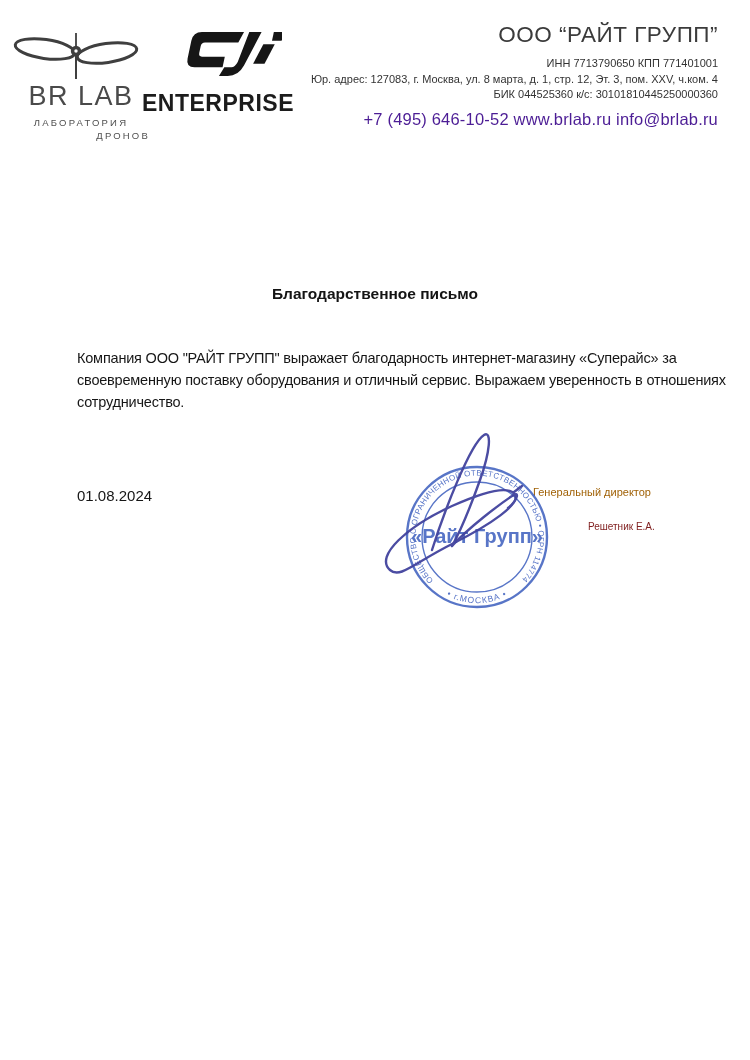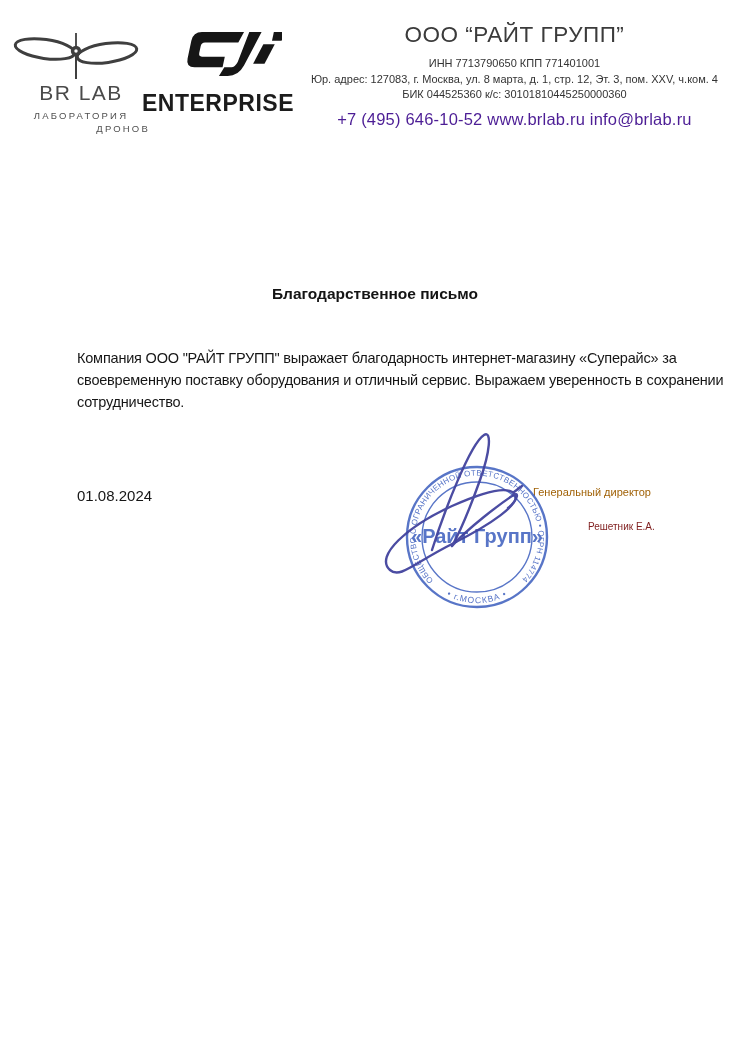--- a/index.html
+++ b/index.html
@@ -9,35 +9,35 @@
     position:relative;
     font-family:"Liberation Sans",sans-serif;
     color:#1a1a1a;
     overflow:hidden;
   }
   
   .brlab-block{
     position:absolute;left:12px;top:28px;width:138px;text-align:center;
   }
   .brlab-name{
-    font-size:21px;letter-spacing:1.5px;color:#4a4a4a;margin-top:-3px;
+    font-size:27px;letter-spacing:1.5px;color:#4a4a4a;margin-top:-3px;
     font-weight:400;white-space:nowrap;
   }
   .brlab-sub{
     font-size:9.5px;letter-spacing:2.2px;color:#4f4f4f;margin-top:5px;white-space:nowrap;
   }
   .brlab-sub2{margin-top:2px;text-align:right;}
   .dji-block{
     position:absolute;left:142px;top:26px;width:165px;text-align:left;
   }
   .dji-enterprise{
     font-size:23px;font-weight:700;letter-spacing:0.5px;color:#1c1c1c;margin-top:8px;white-space:nowrap;
   }
   .header-info{
-    position:absolute;top:22px;right:32px;text-align:center;
+    position:absolute;top:22px;right:32px;text-align:right;
   }
   .company-name{
     font-size:22.5px;color:#3b3b3b;letter-spacing:0.5px;white-space:nowrap;margin-bottom:8px;
   }
   .info-line{
     font-size:11px;color:#333;line-height:15.5px;white-space:nowrap;
   }
   .contact-line{
     font-size:16.5px;color:#4c1d95;margin-top:7px;white-space:nowrap;letter-spacing:0.2px;
   }
@@ -102,21 +102,21 @@
   <div class="info-line">ИНН 7713790650  КПП 771401001</div>
   <div class="info-line">Юр. адрес: 127083,  г. Москва, ул. 8 марта,  д. 1, стр. 12, Эт. 3, пом. XXV, ч.ком. 4</div>
   <div class="info-line">БИК  044525360  к/с: 30101810445250000360</div>
   <div class="contact-line">+7 (495) 646-10-52  www.brlab.ru  info@brlab.ru</div>
 </div>
 
 <div class="letter-title">Благодарственное письмо</div>
 
 <div class="letter-body">
   <div>Компания ООО "РАЙТ ГРУПП" выражает благодарность интернет-магазину «Суперайс» за</div>
-  <div>своевременную поставку оборудования и отличный сервис. Выражаем уверенность в сохранении</div>
+  <div>своевременную поставку оборудования и отличный сервис. Выражаем уверенность в отношениях</div>
   <div>сотрудничество.</div>
 </div>
 
 <div class="letter-date">01.08.2024</div>
 <div class="signer-title">Генеральный директор</div>
 <div class="signer-name">Решетник Е.А.</div>
 
 <svg class="stamp" viewBox="0 0 150 150">
   <defs>
     <path id="arcTop" d="M 31.5 118.5 A 61.5 61.5 0 1 1 118.5 118.5" fill="none"></path>

